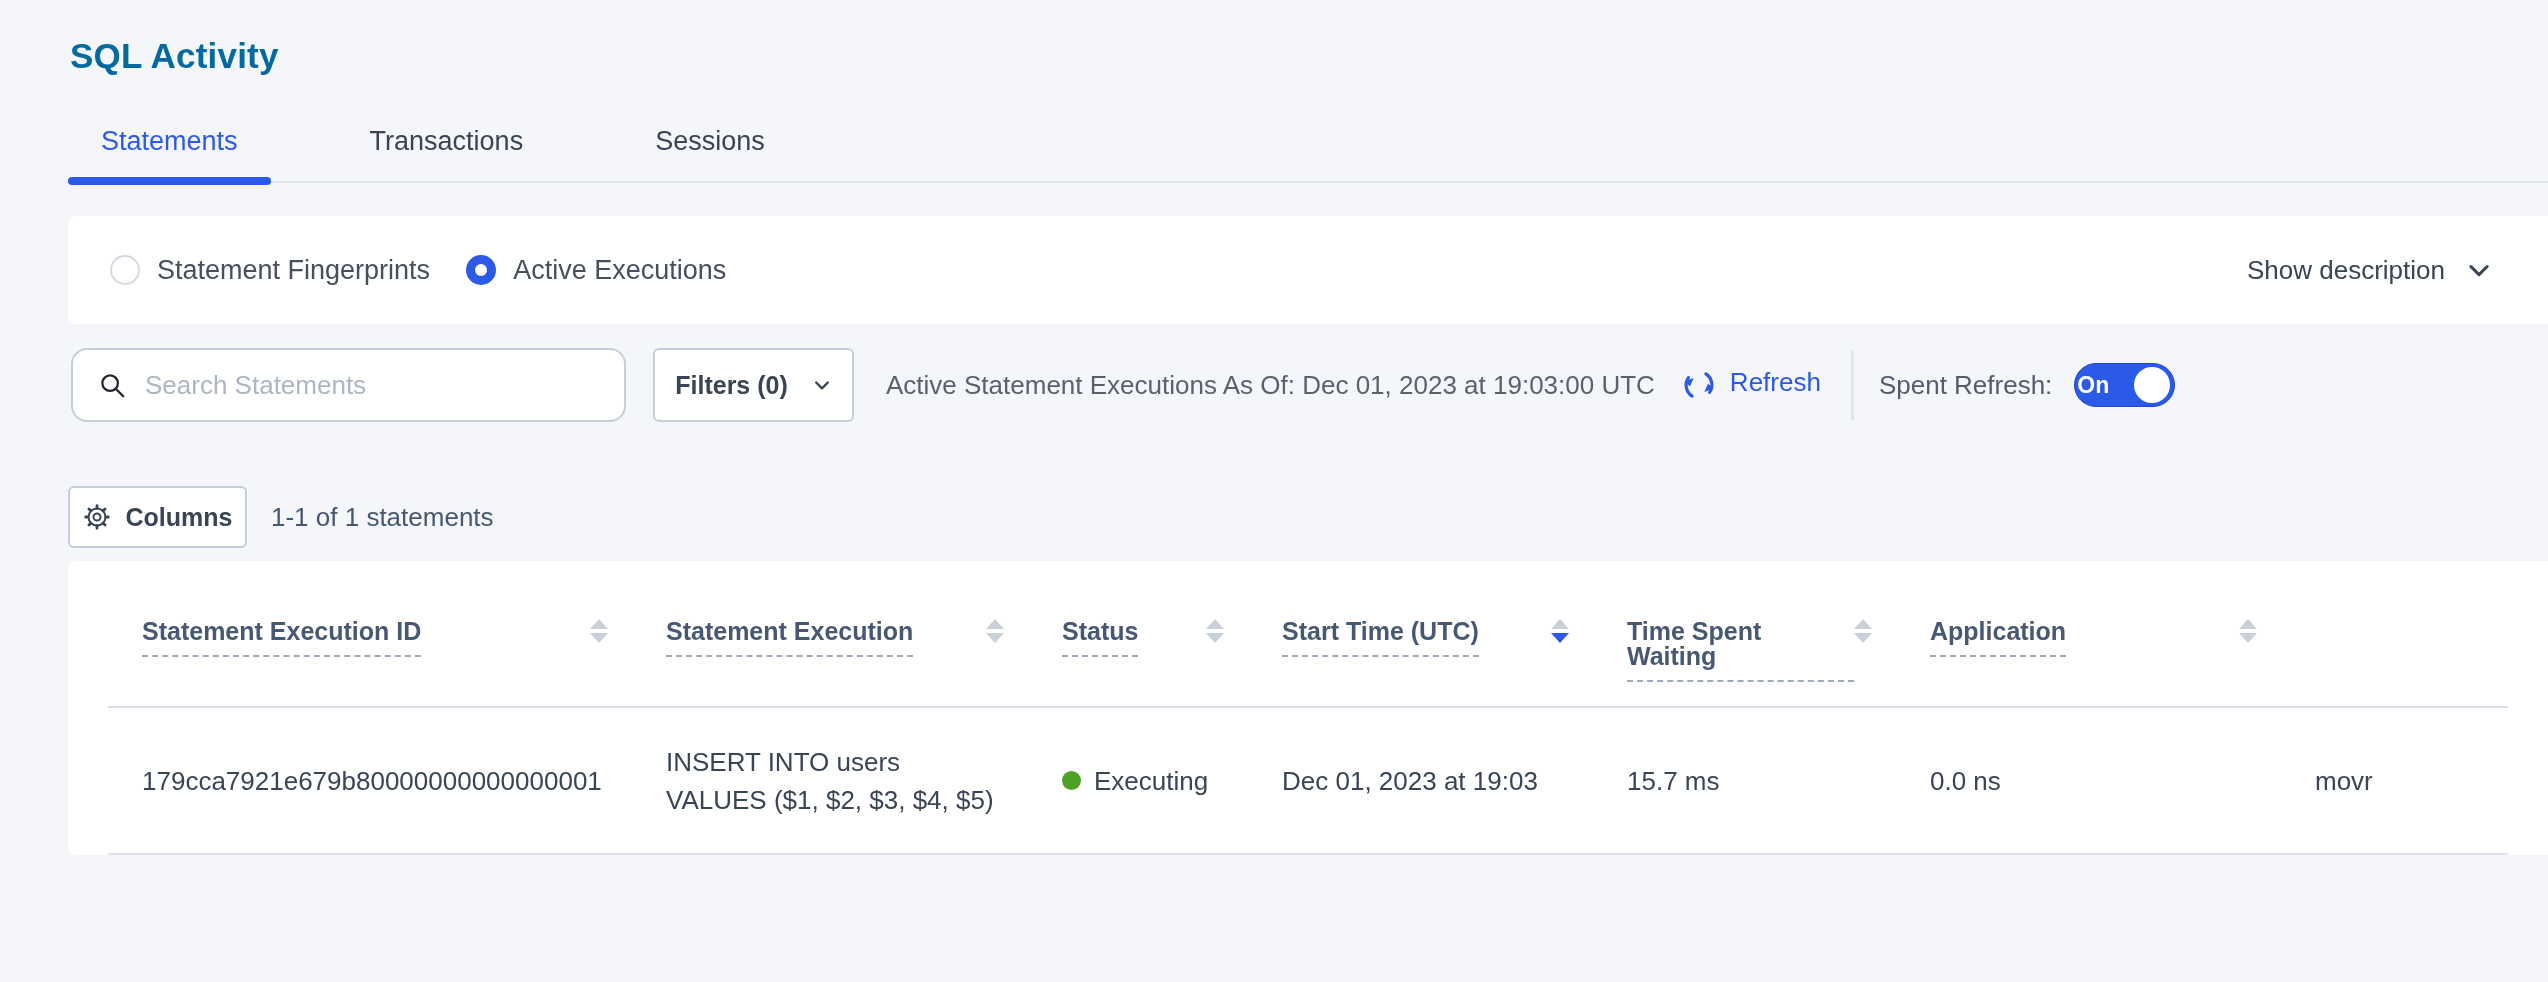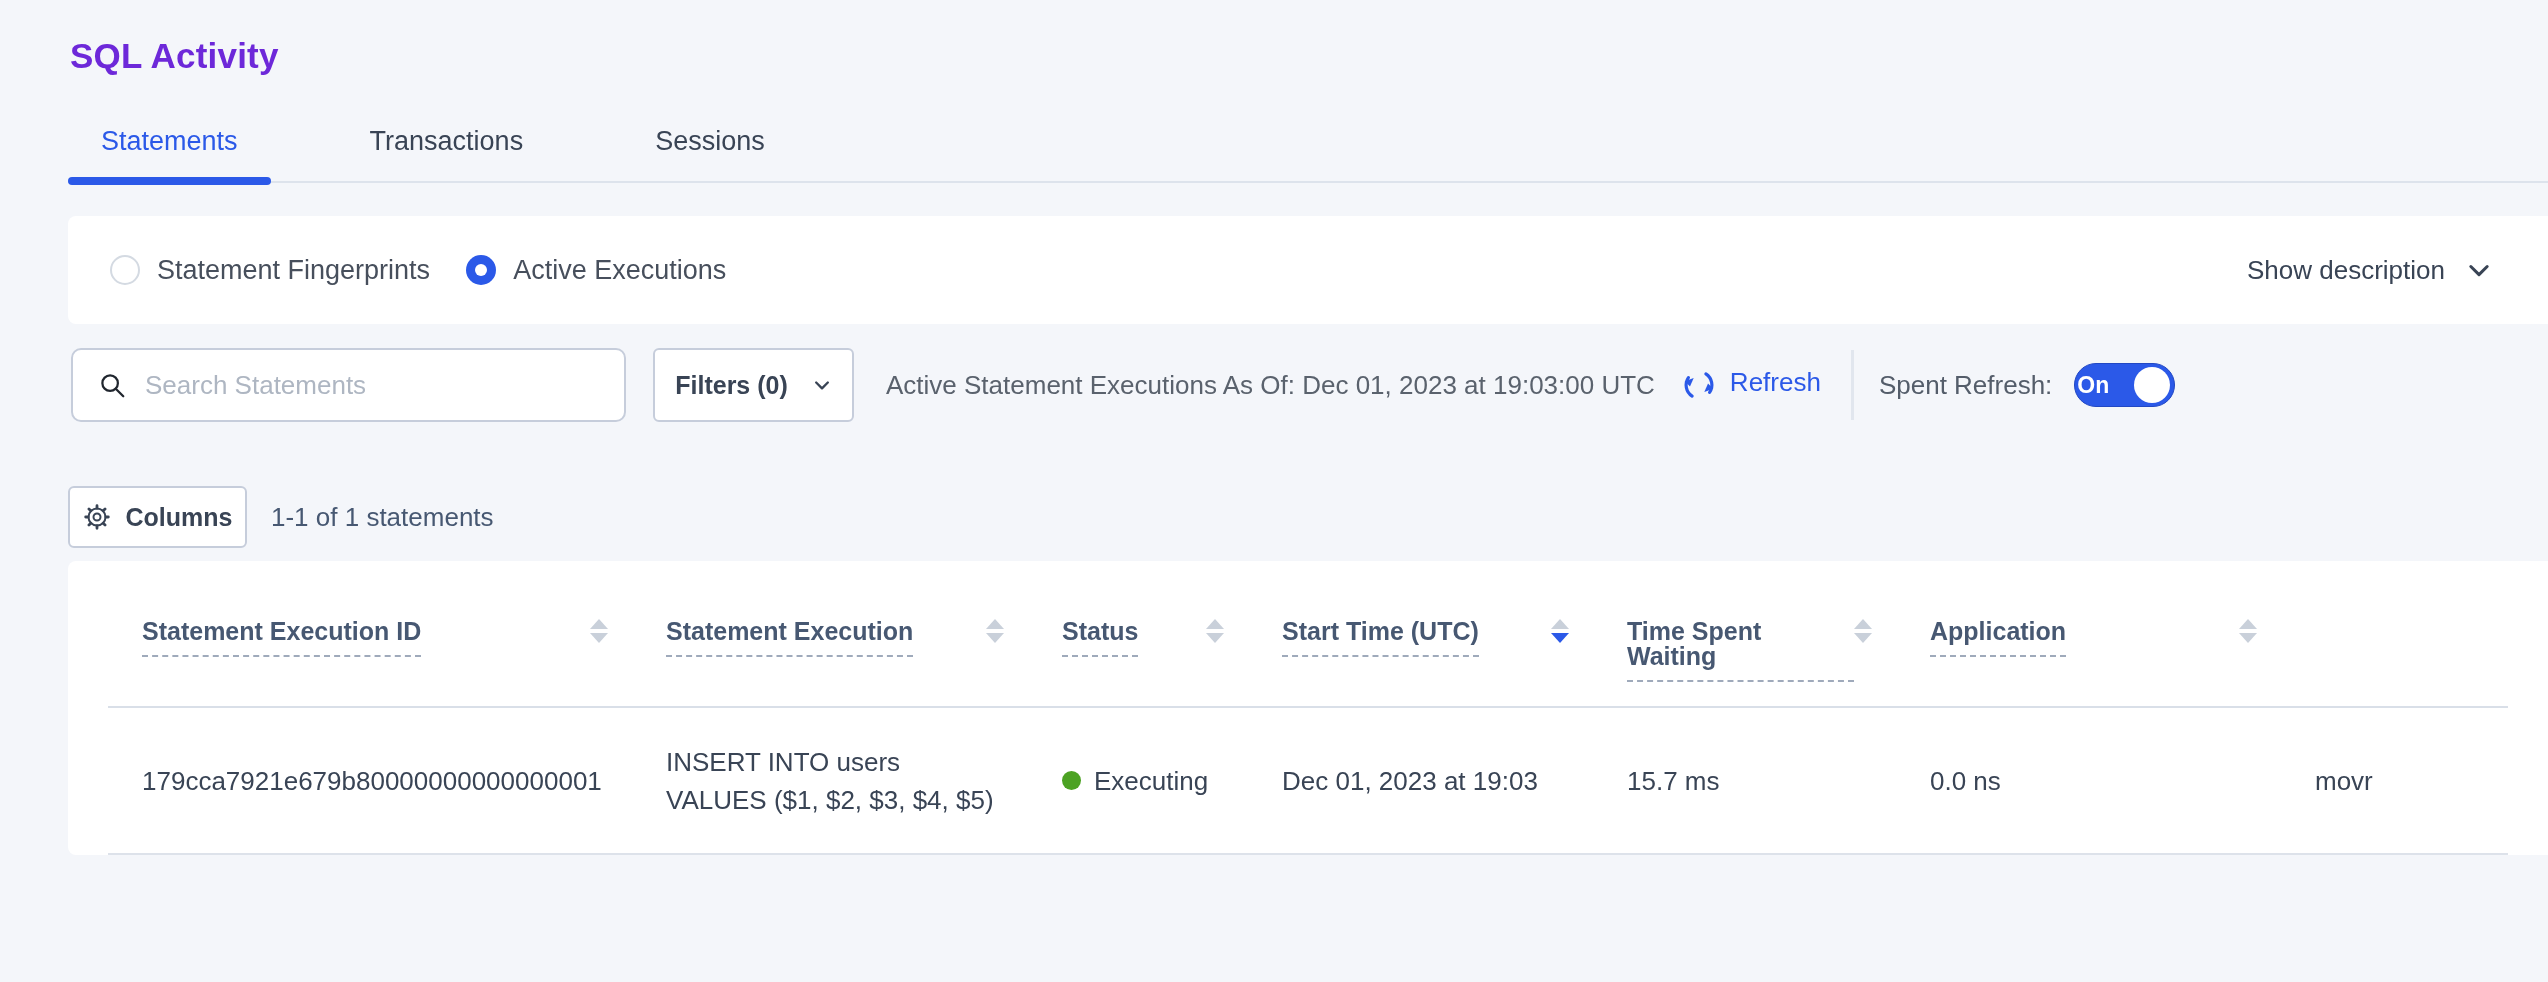--- a/index.html
+++ b/index.html
@@ -5,21 +5,21 @@
   * { margin:0; padding:0; box-sizing:border-box; }
   html,body { width:2548px; height:982px; }
   body {
     background:#f4f6fa;
     font-family:"Liberation Sans", "DejaVu Sans", sans-serif;
     color:#394455;
     overflow:hidden;
   }
   .page-title {
     margin:36px 0 0 70px;
-    font-size:35px; font-weight:700; color:#6d28d9; letter-spacing:.2px;
+    font-size:35px; font-weight:700; color:#0369a1; letter-spacing:.2px;
   }
   
   .tabs {
     margin:50px 0 0 68px;
     border-bottom:2px solid #dde3ec;
     display:flex;
   }
   .tab {
     position:relative;
     padding:0 33px 24px 33px;
@@ -53,21 +53,21 @@
   .radio-label { margin-left:17px; font-size:27px; color:#474f5c; }
   .show-desc {
     margin-left:auto; display:flex; align-items:center; cursor:pointer;
     font-size:26px; font-weight:500; color:#394455;
   }
   .show-desc svg { margin-left:20px; }
   
   .controls { margin:24px 0 0 71px; display:flex; align-items:center; height:74px; }
   .search-box {
     width:555px; height:74px; background:#fff;
-    border:2px solid #c6cddb; border-radius:10px;
+    border:2px solid #c6cddb; border-radius:16px;
     display:flex; align-items:center; padding:0 18px 0 24px;
   }
   .search-box input {
     border:none; outline:none; flex:1; margin-left:18px;
     font-size:26px; color:#394455; font-family:inherit; background:transparent;
   }
   .search-box input::placeholder { color:#aeb6c2; }
   .btn {
     background:#fff; border:2px solid #c6cddb; border-radius:6px;
     display:flex; align-items:center; justify-content:center;

